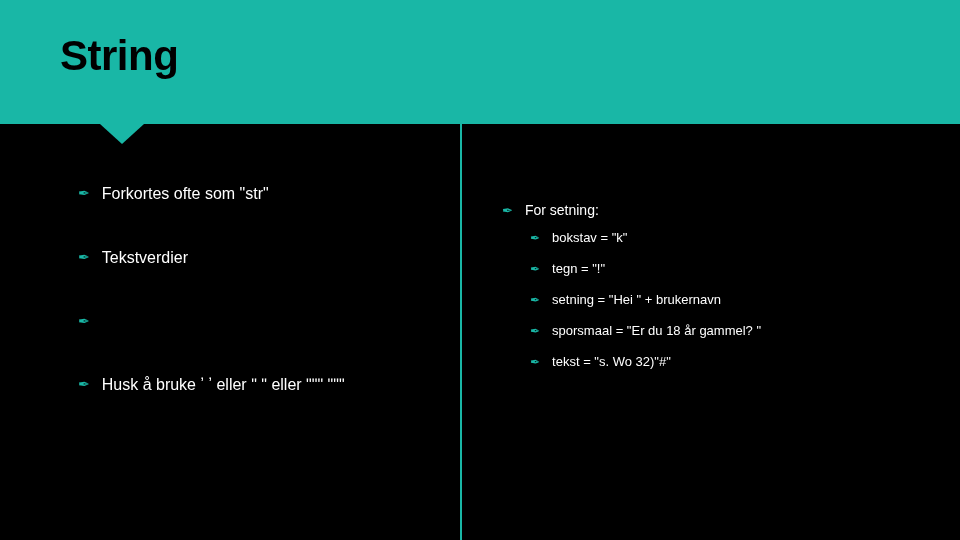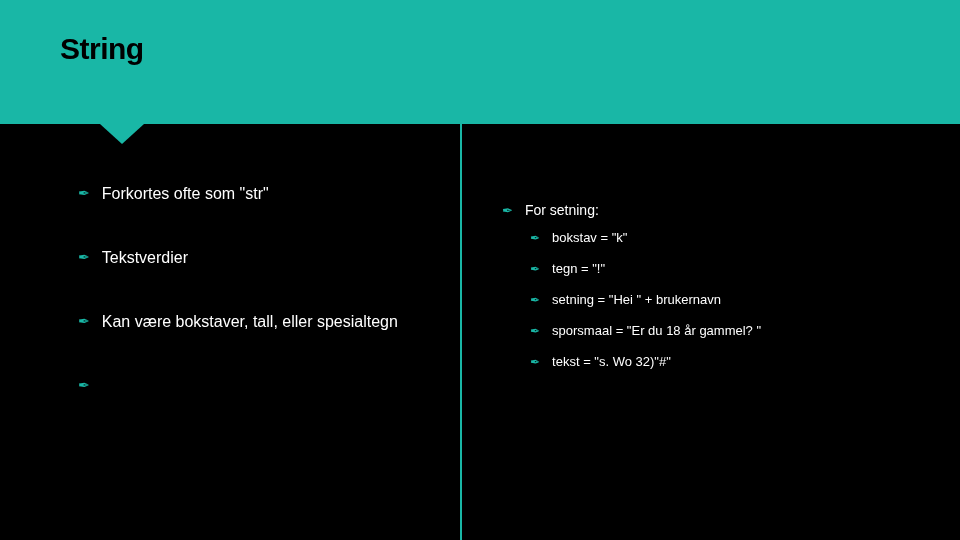--- a/index.html
+++ b/index.html
@@ -20,21 +20,21 @@
   .header-band {
     background: #19b7a6;
     height: 124px;
     width: 100%;
     position: relative;
   }
   .title {
     position: absolute;
     left: 60px;
     top: 32px;
-    font-size: 30px;
+    font-size: 42px;
     font-weight: bold;
     color: #000;
     letter-spacing: -0.5px;
   }
   .notch {
     position: absolute;
     left: 100px;
     top: 124px;
     width: 0;
     height: 0;
@@ -122,24 +122,24 @@
       <div class="bullet1">
         <span class="icon">✒</span>
         <span>Forkortes ofte som "str"</span>
       </div>
       <div class="bullet1">
         <span class="icon">✒</span>
         <span>Tekstverdier</span>
       </div>
       <div class="bullet1">
         <span class="icon">✒</span>
-        <span>Kan være bokstaver, tall, eller spesialtegn</span>
       </div>
       <div class="bullet1">
         <span class="icon">✒</span>
+        <span>Husk å bruke ʼ   ʼ eller ʺ   ʺ eller ʺʺʺ   ʺʺʺ</span>
       </div>
     </div>
 
     <div class="col-right">
       <div class="bullet-r">
         <span class="icon">✒</span>
         <span>For setning:</span>
       </div>
       <div class="sublist">
         <div class="bullet2">

